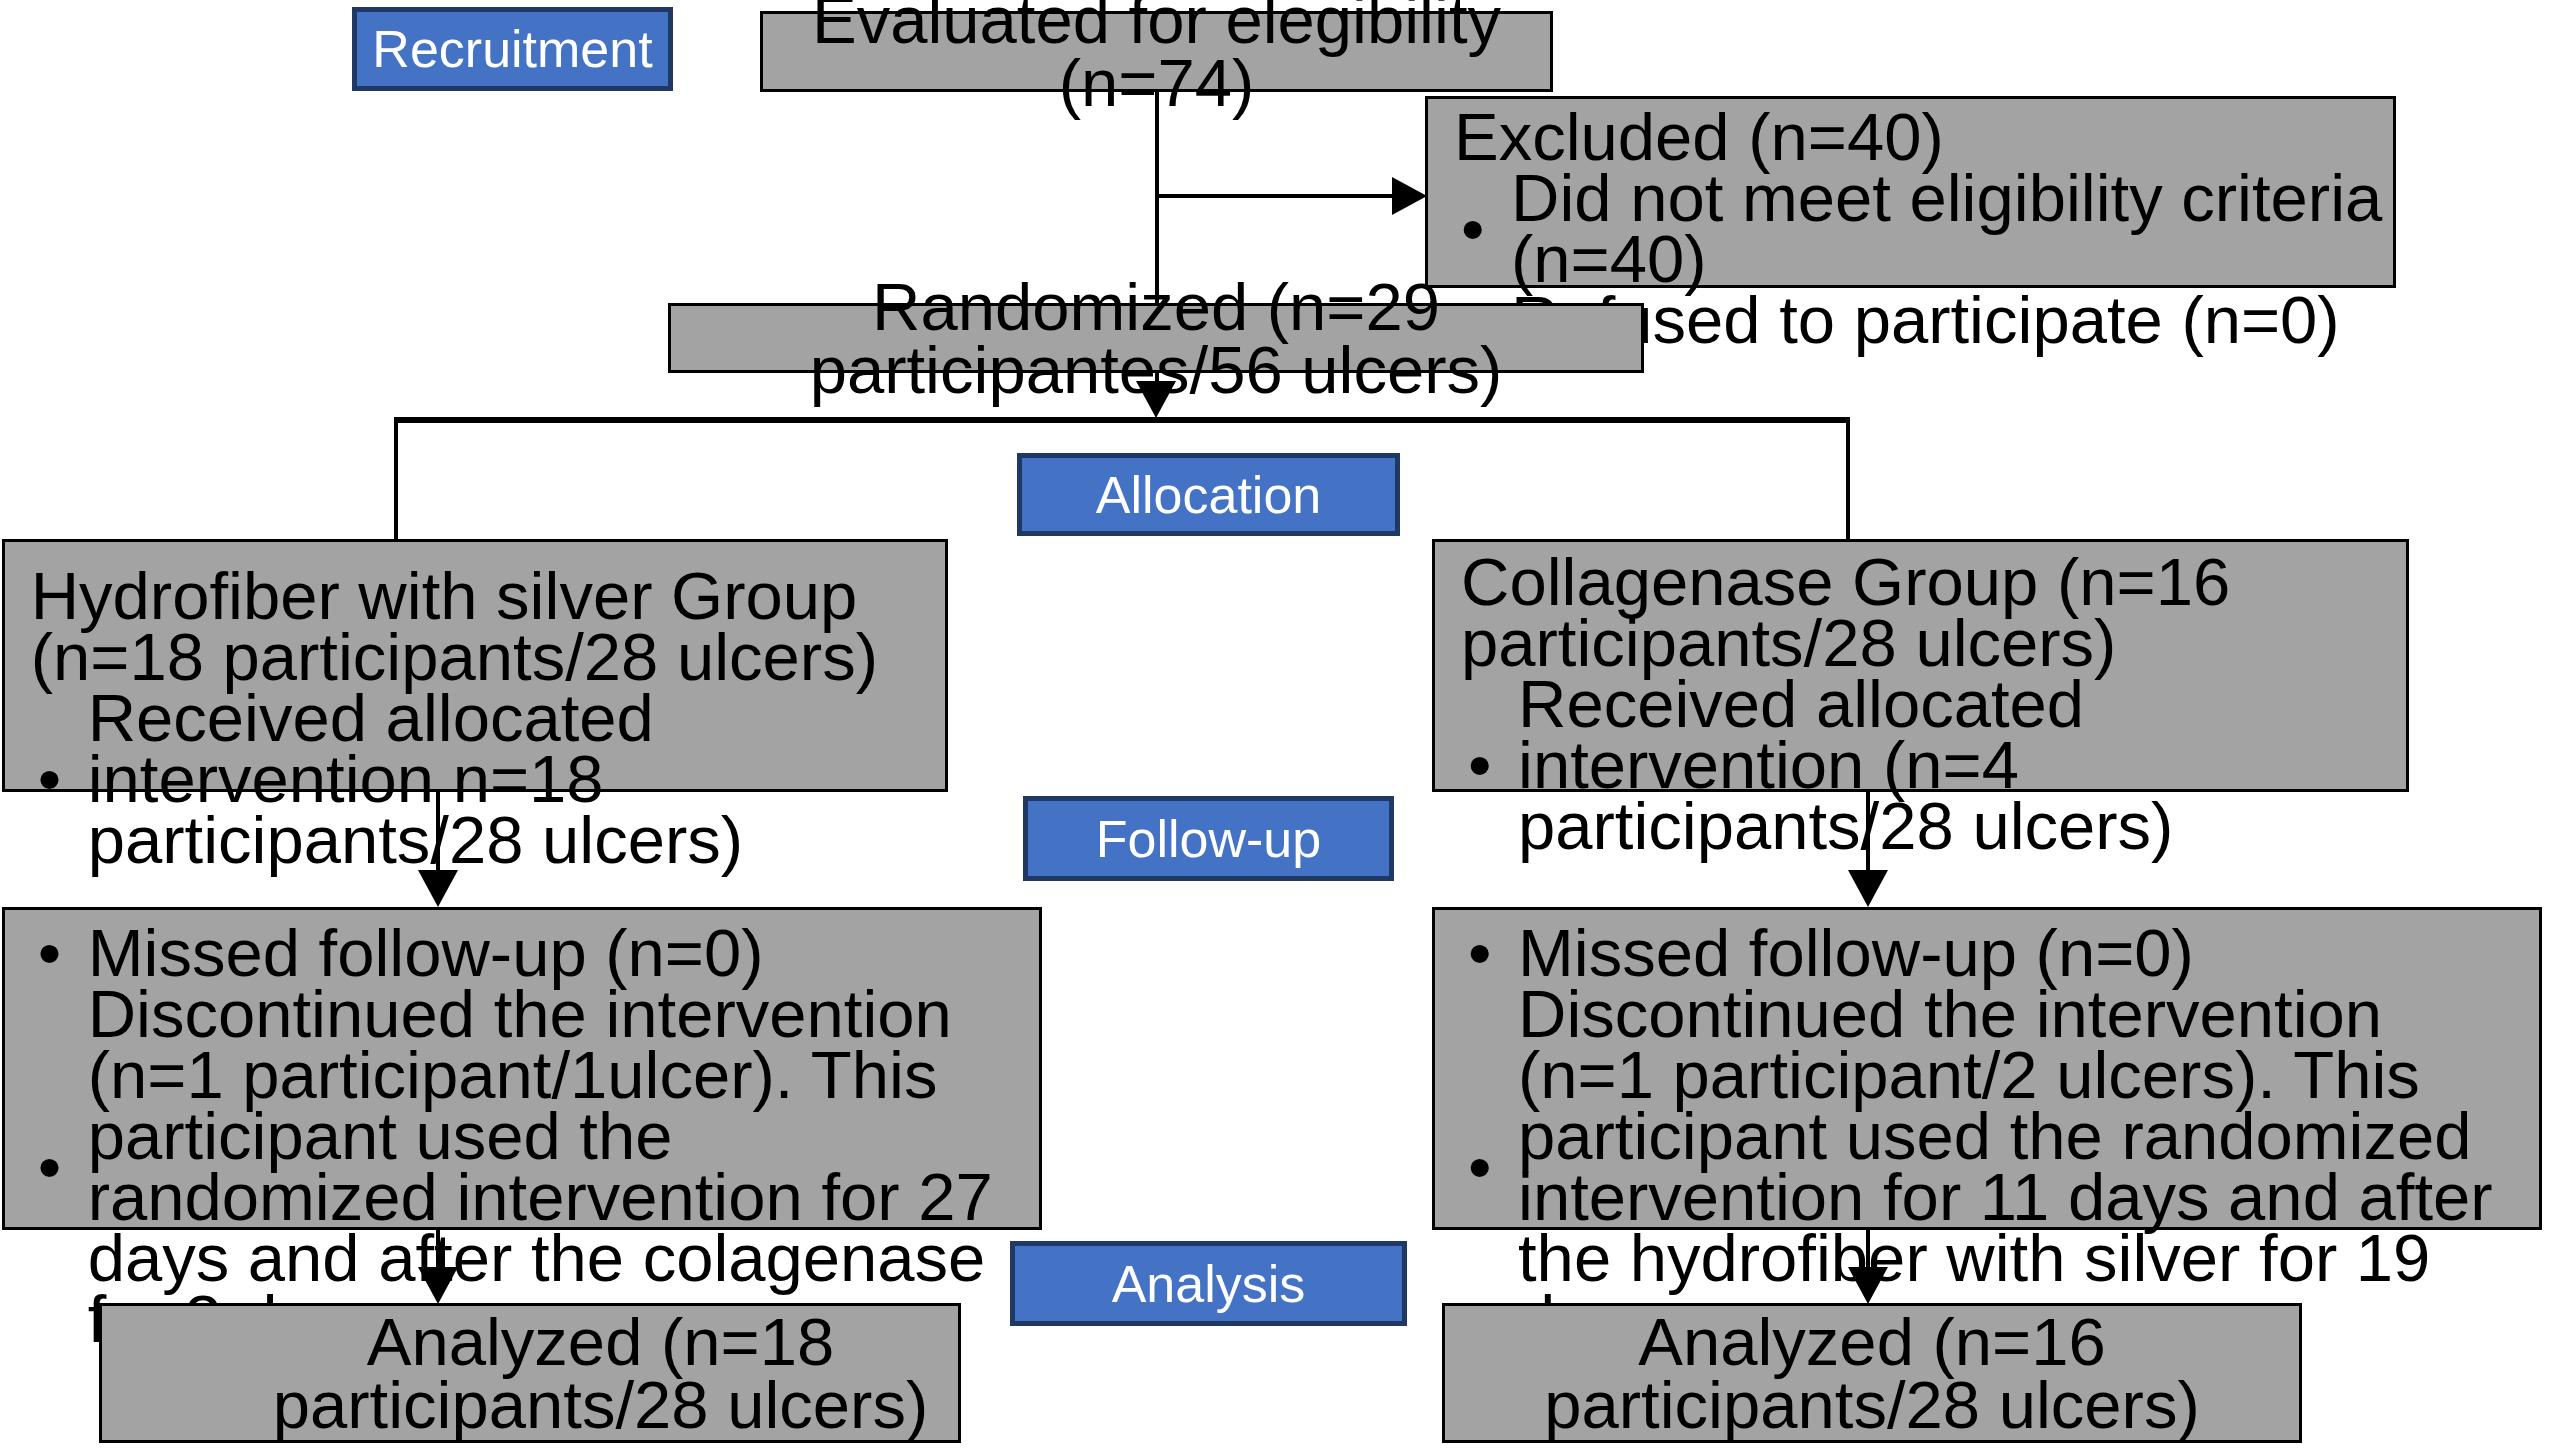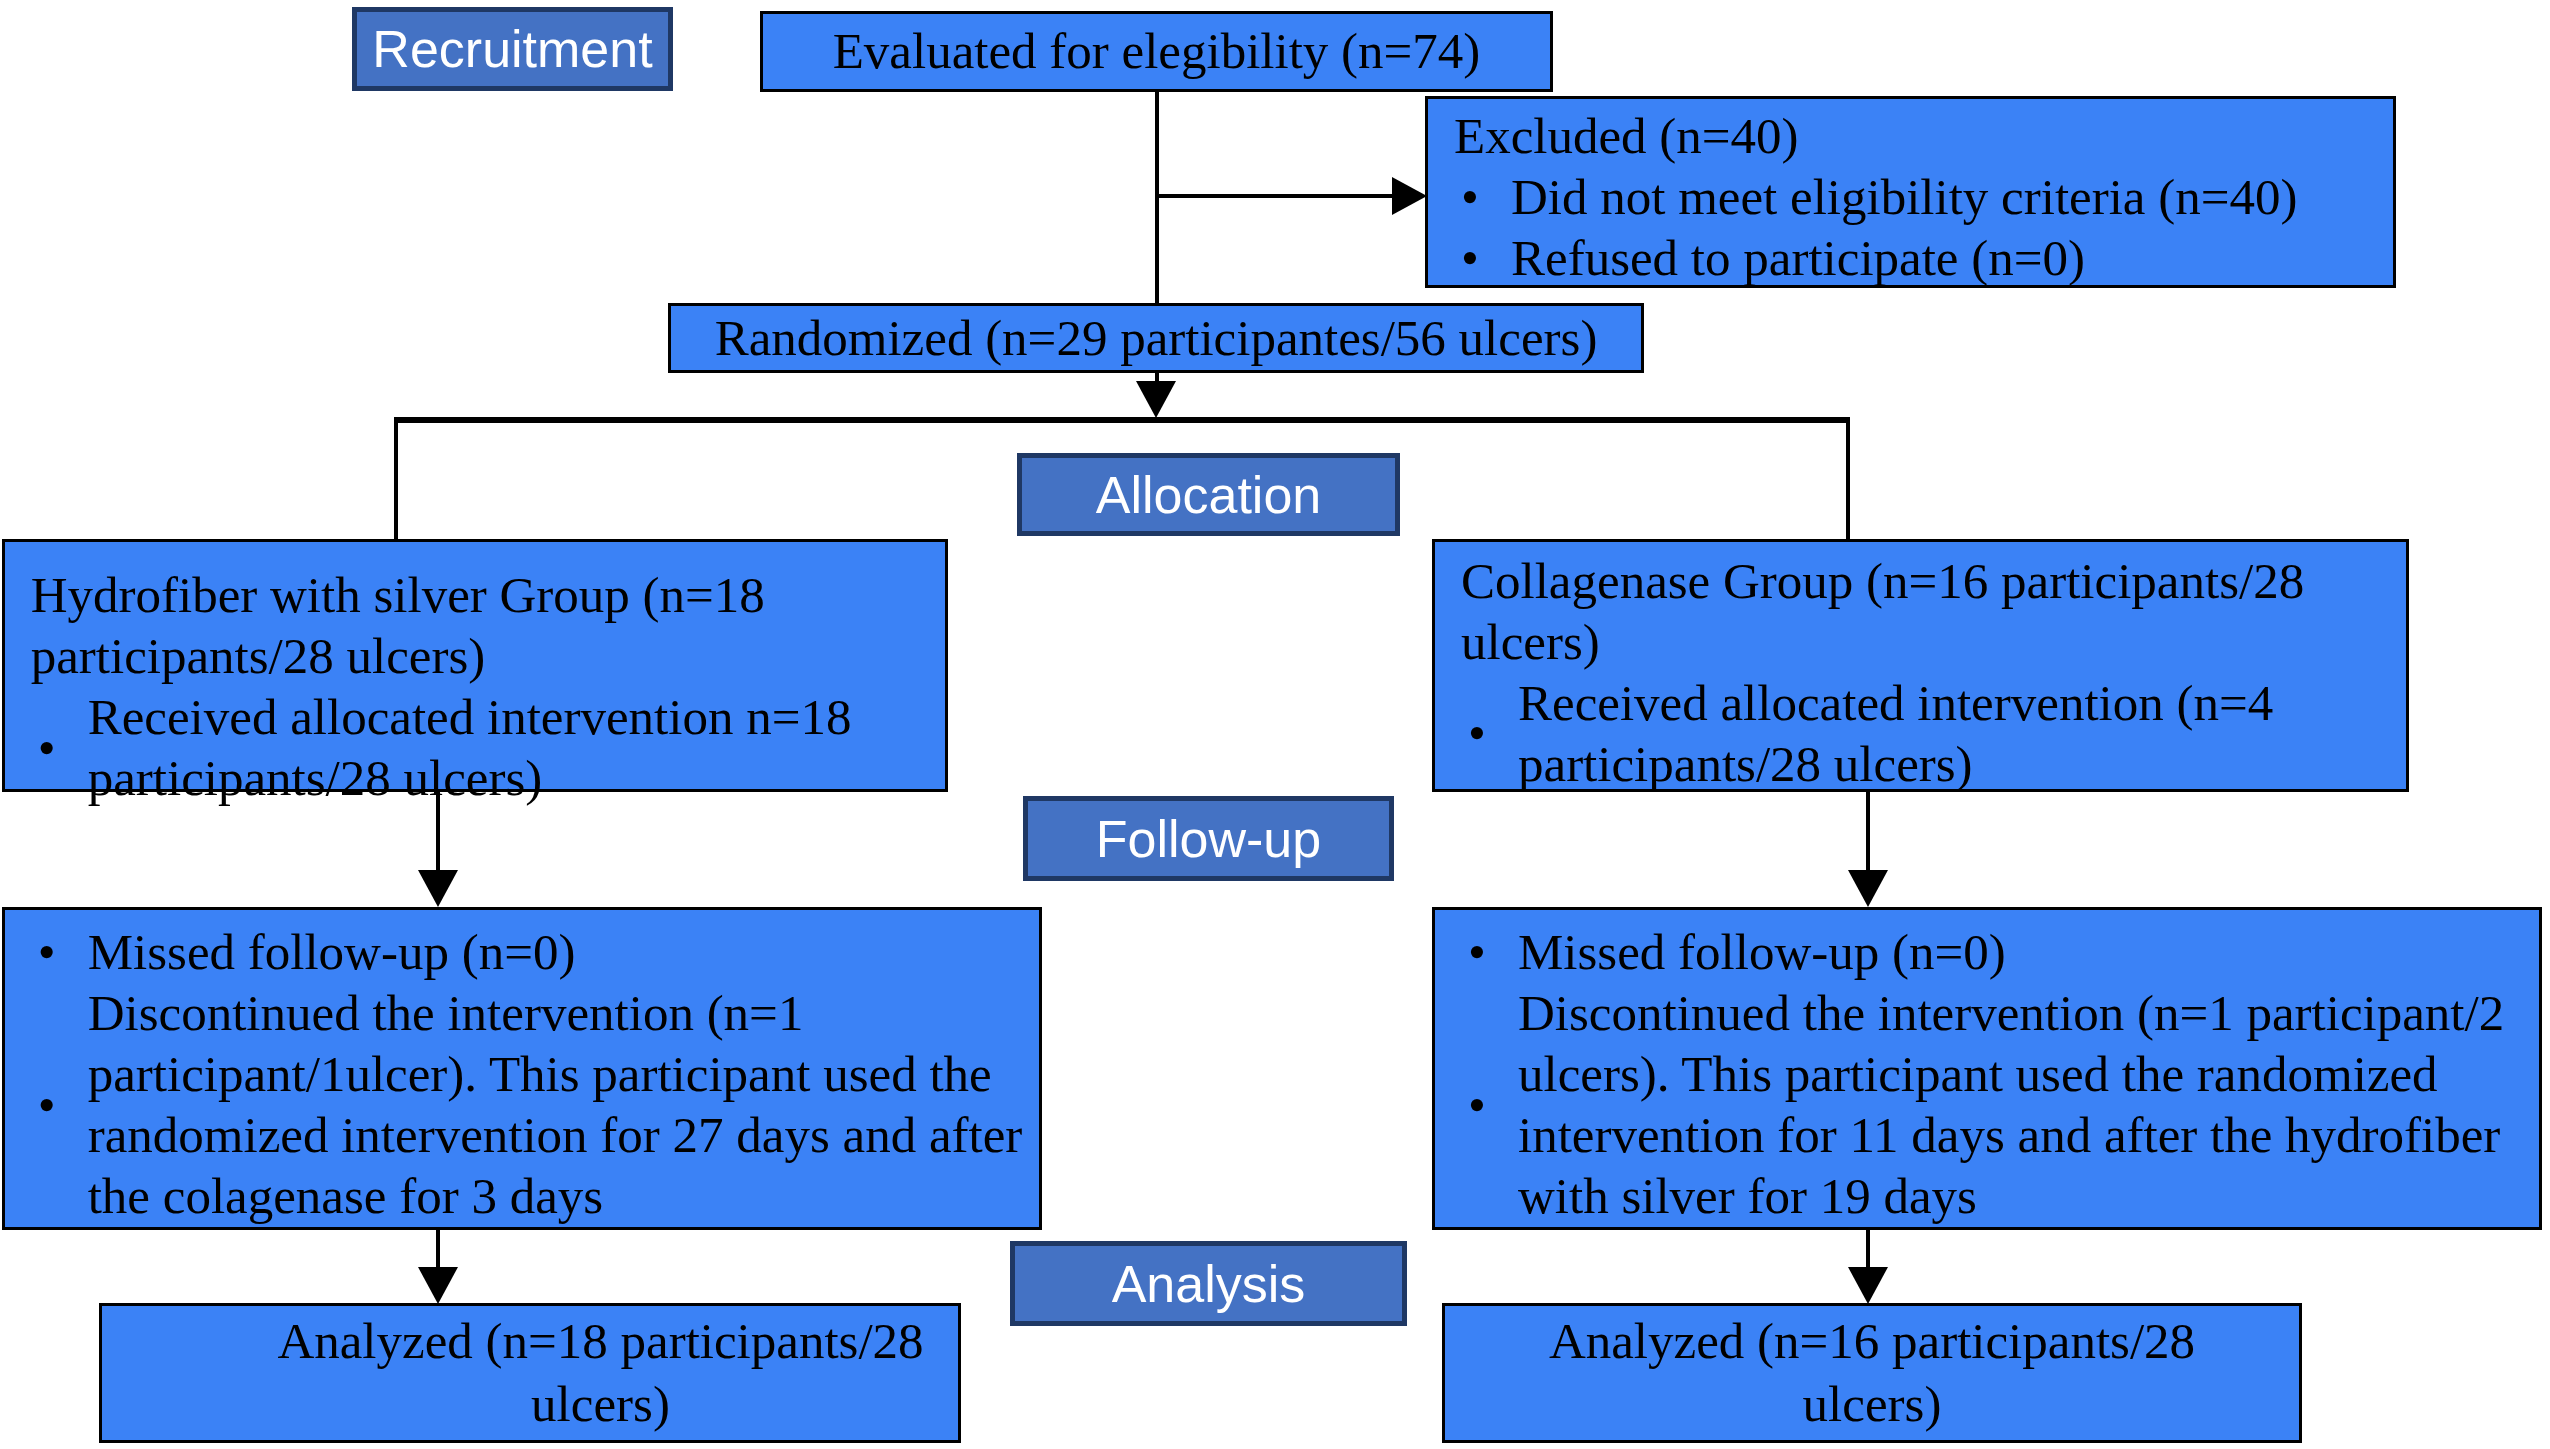--- a/index.html
+++ b/index.html
@@ -8,26 +8,25 @@
     width: 2550px;
     height: 1449px;
     background: #ffffff;
     font-family: "Liberation Sans", "DejaVu Sans", sans-serif;
     color: #000000;
     overflow: hidden;
   }
   
   .fbox {
     position: absolute;
-    background: #3b82f6;
+    background: #a3a3a3;
     border: 3.5px solid #000000;
     box-sizing: border-box;
-    font-size: 51px;
+    font-size: 67px;
     line-height: 61px;
-    font-family: Liberation Serif, serif;
   }
   .fbox.centered {
     display: flex;
     flex-direction: column;
     justify-content: center;
     align-items: center;
     text-align: center;
     line-height: 63px;
   }
   .fbox .title { display: block; padding: 0 8.7px 0 26px; }

